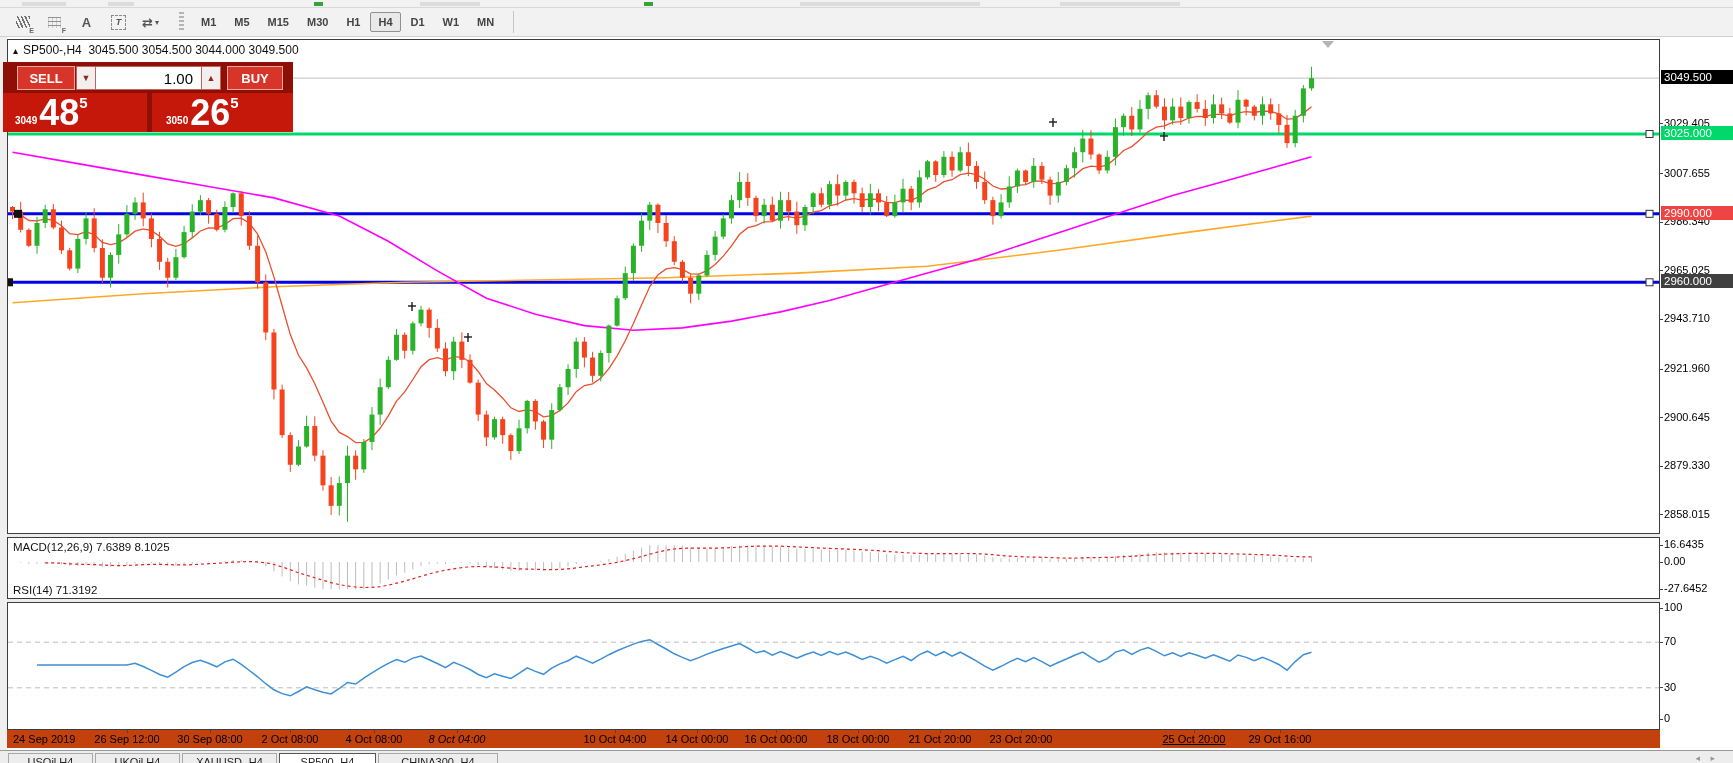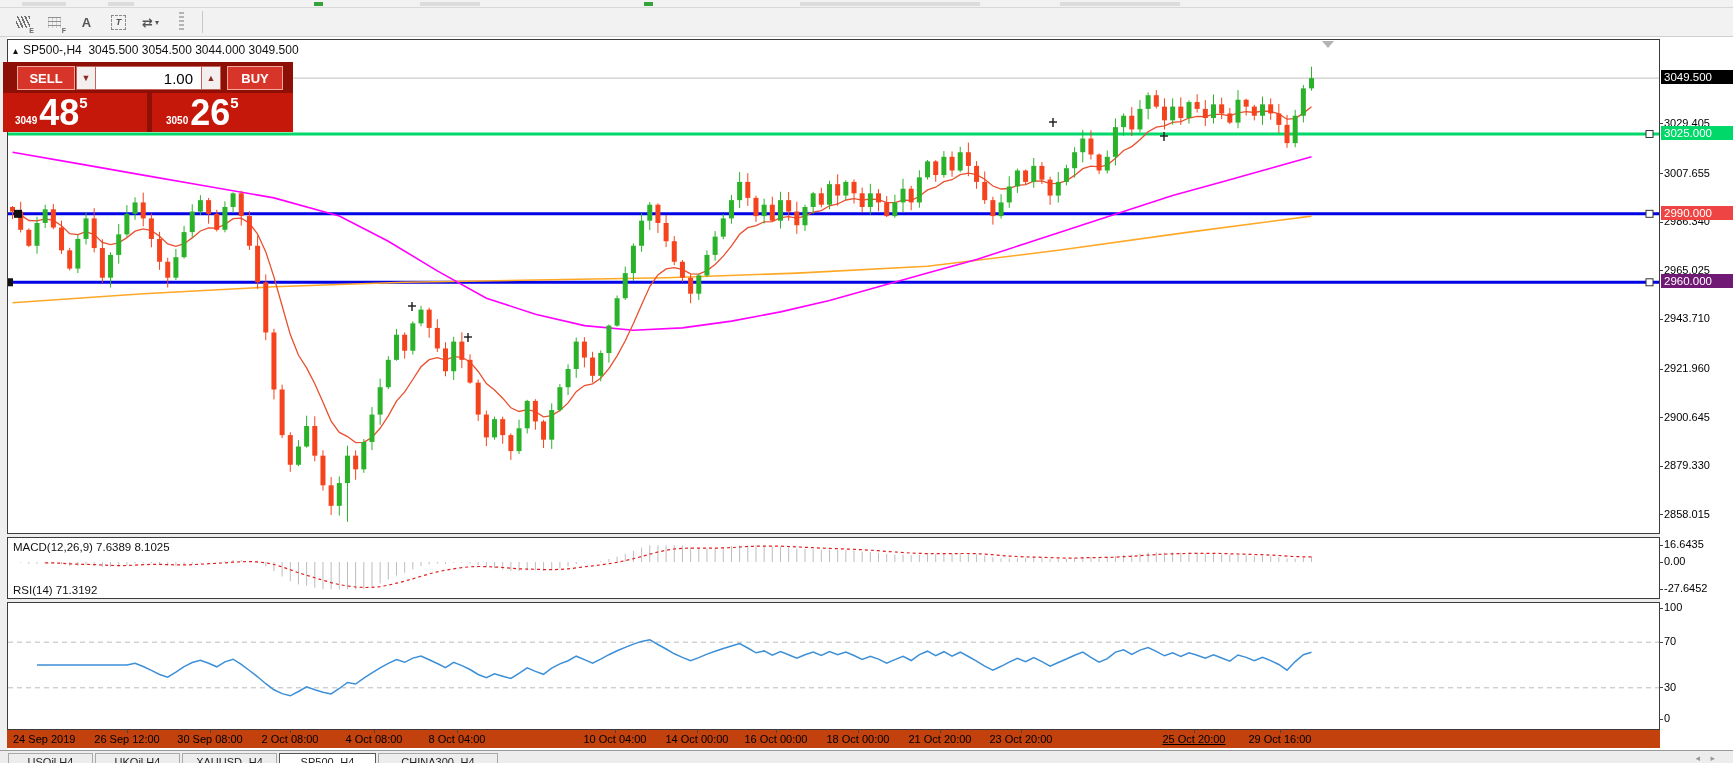--- a/index.html
+++ b/index.html
@@ -95,20 +95,31 @@
         </div>
         <div class="tbtn">
           <i class="ic-box">T</i>
         </div>
         <div class="tbtn">
           <span class="gl">⇄</span>
           <span class="caret">▾</span>
         </div>
       </div>
     <div id="draghandle"></div>
+    <div id="toolbar-timeframes" style="display:flex;align-items:center;">
+        <div class="tfbtn">M1</div>
+        <div class="tfbtn">M5</div>
+        <div class="tfbtn">M15</div>
+        <div class="tfbtn">M30</div>
+        <div class="tfbtn">H1</div>
+        <div class="tfbtn active">H4</div>
+        <div class="tfbtn">D1</div>
+        <div class="tfbtn">W1</div>
+        <div class="tfbtn">MN</div>
+      </div>
     <div id="tf-sep"></div>
   </div>
 
   <div id="lgutter"></div>
 
   <div class="panel" id="panel-main"></div>
   <div class="gap" style="top:534px"></div>
   <div class="panel" id="panel-macd"></div>
   <div class="gap" style="top:599px"></div>
   <div class="panel" id="panel-rsi"></div>
@@ -692,36 +703,36 @@
       <div class="axtick" style="top:607.5px"></div>
       <div class="axlabel" style="top:601px">100</div>
       <div class="axtick" style="top:641.7px"></div>
       <div class="axlabel" style="top:635.2px">70</div>
       <div class="axtick" style="top:687.3px"></div>
       <div class="axlabel" style="top:680.8px">30</div>
       <div class="axtick" style="top:718.5px"></div>
       <div class="axlabel" style="top:712px">0</div>
       <div class="badge" style="top:125.98955999999959px;background:#00d96a">3025.000</div>
       <div class="badge" style="top:205.83505999999957px;background:#ef4444">2990.000</div>
-      <div class="badge" style="top:274.27405999999957px;background:#701a75">2960.000</div>
+      <div class="badge" style="top:274.27405999999957px;background:#404040">2960.000</div>
       <div class="badge" style="top:70.09770999999958px;background:#000000">3049.500</div>
     </div>
 
   <div id="date-strip">
       <div class="dlabel" style="left: 6px;">24 Sep 2019</div>
       <div class="dtick" style="left: 120px;"></div>
       <div class="dlabel" style="left: 120px; transform: translateX(-50%);">26 Sep 12:00</div>
       <div class="dtick" style="left: 203px;"></div>
       <div class="dlabel" style="left: 203px; transform: translateX(-50%);">30 Sep 08:00</div>
       <div class="dtick" style="left: 283px;"></div>
       <div class="dlabel" style="left: 283px; transform: translateX(-50%);">2 Oct 08:00</div>
       <div class="dtick" style="left: 367px;"></div>
       <div class="dlabel" style="left: 367px; transform: translateX(-50%);">4 Oct 08:00</div>
       <div class="dtick" style="left: 450px;"></div>
-      <div class="dlabel" style="left: 450px; transform: translateX(-50%);">8 Oct 04:00</div>
+      <div class="dlabel" style="left: 450px; transform: translateX(-50%); font-style: italic;">8 Oct 04:00</div>
       <div class="dtick" style="left: 608px;"></div>
       <div class="dlabel" style="left: 608px; transform: translateX(-50%);">10 Oct 04:00</div>
       <div class="dtick" style="left: 690px;"></div>
       <div class="dlabel" style="left: 690px; transform: translateX(-50%);">14 Oct 00:00</div>
       <div class="dtick" style="left: 769px;"></div>
       <div class="dlabel" style="left: 769px; transform: translateX(-50%);">16 Oct 00:00</div>
       <div class="dtick" style="left: 851px;"></div>
       <div class="dlabel" style="left: 851px; transform: translateX(-50%);">18 Oct 00:00</div>
       <div class="dtick" style="left: 933px;"></div>
       <div class="dlabel" style="left: 933px; transform: translateX(-50%);">21 Oct 20:00</div>

